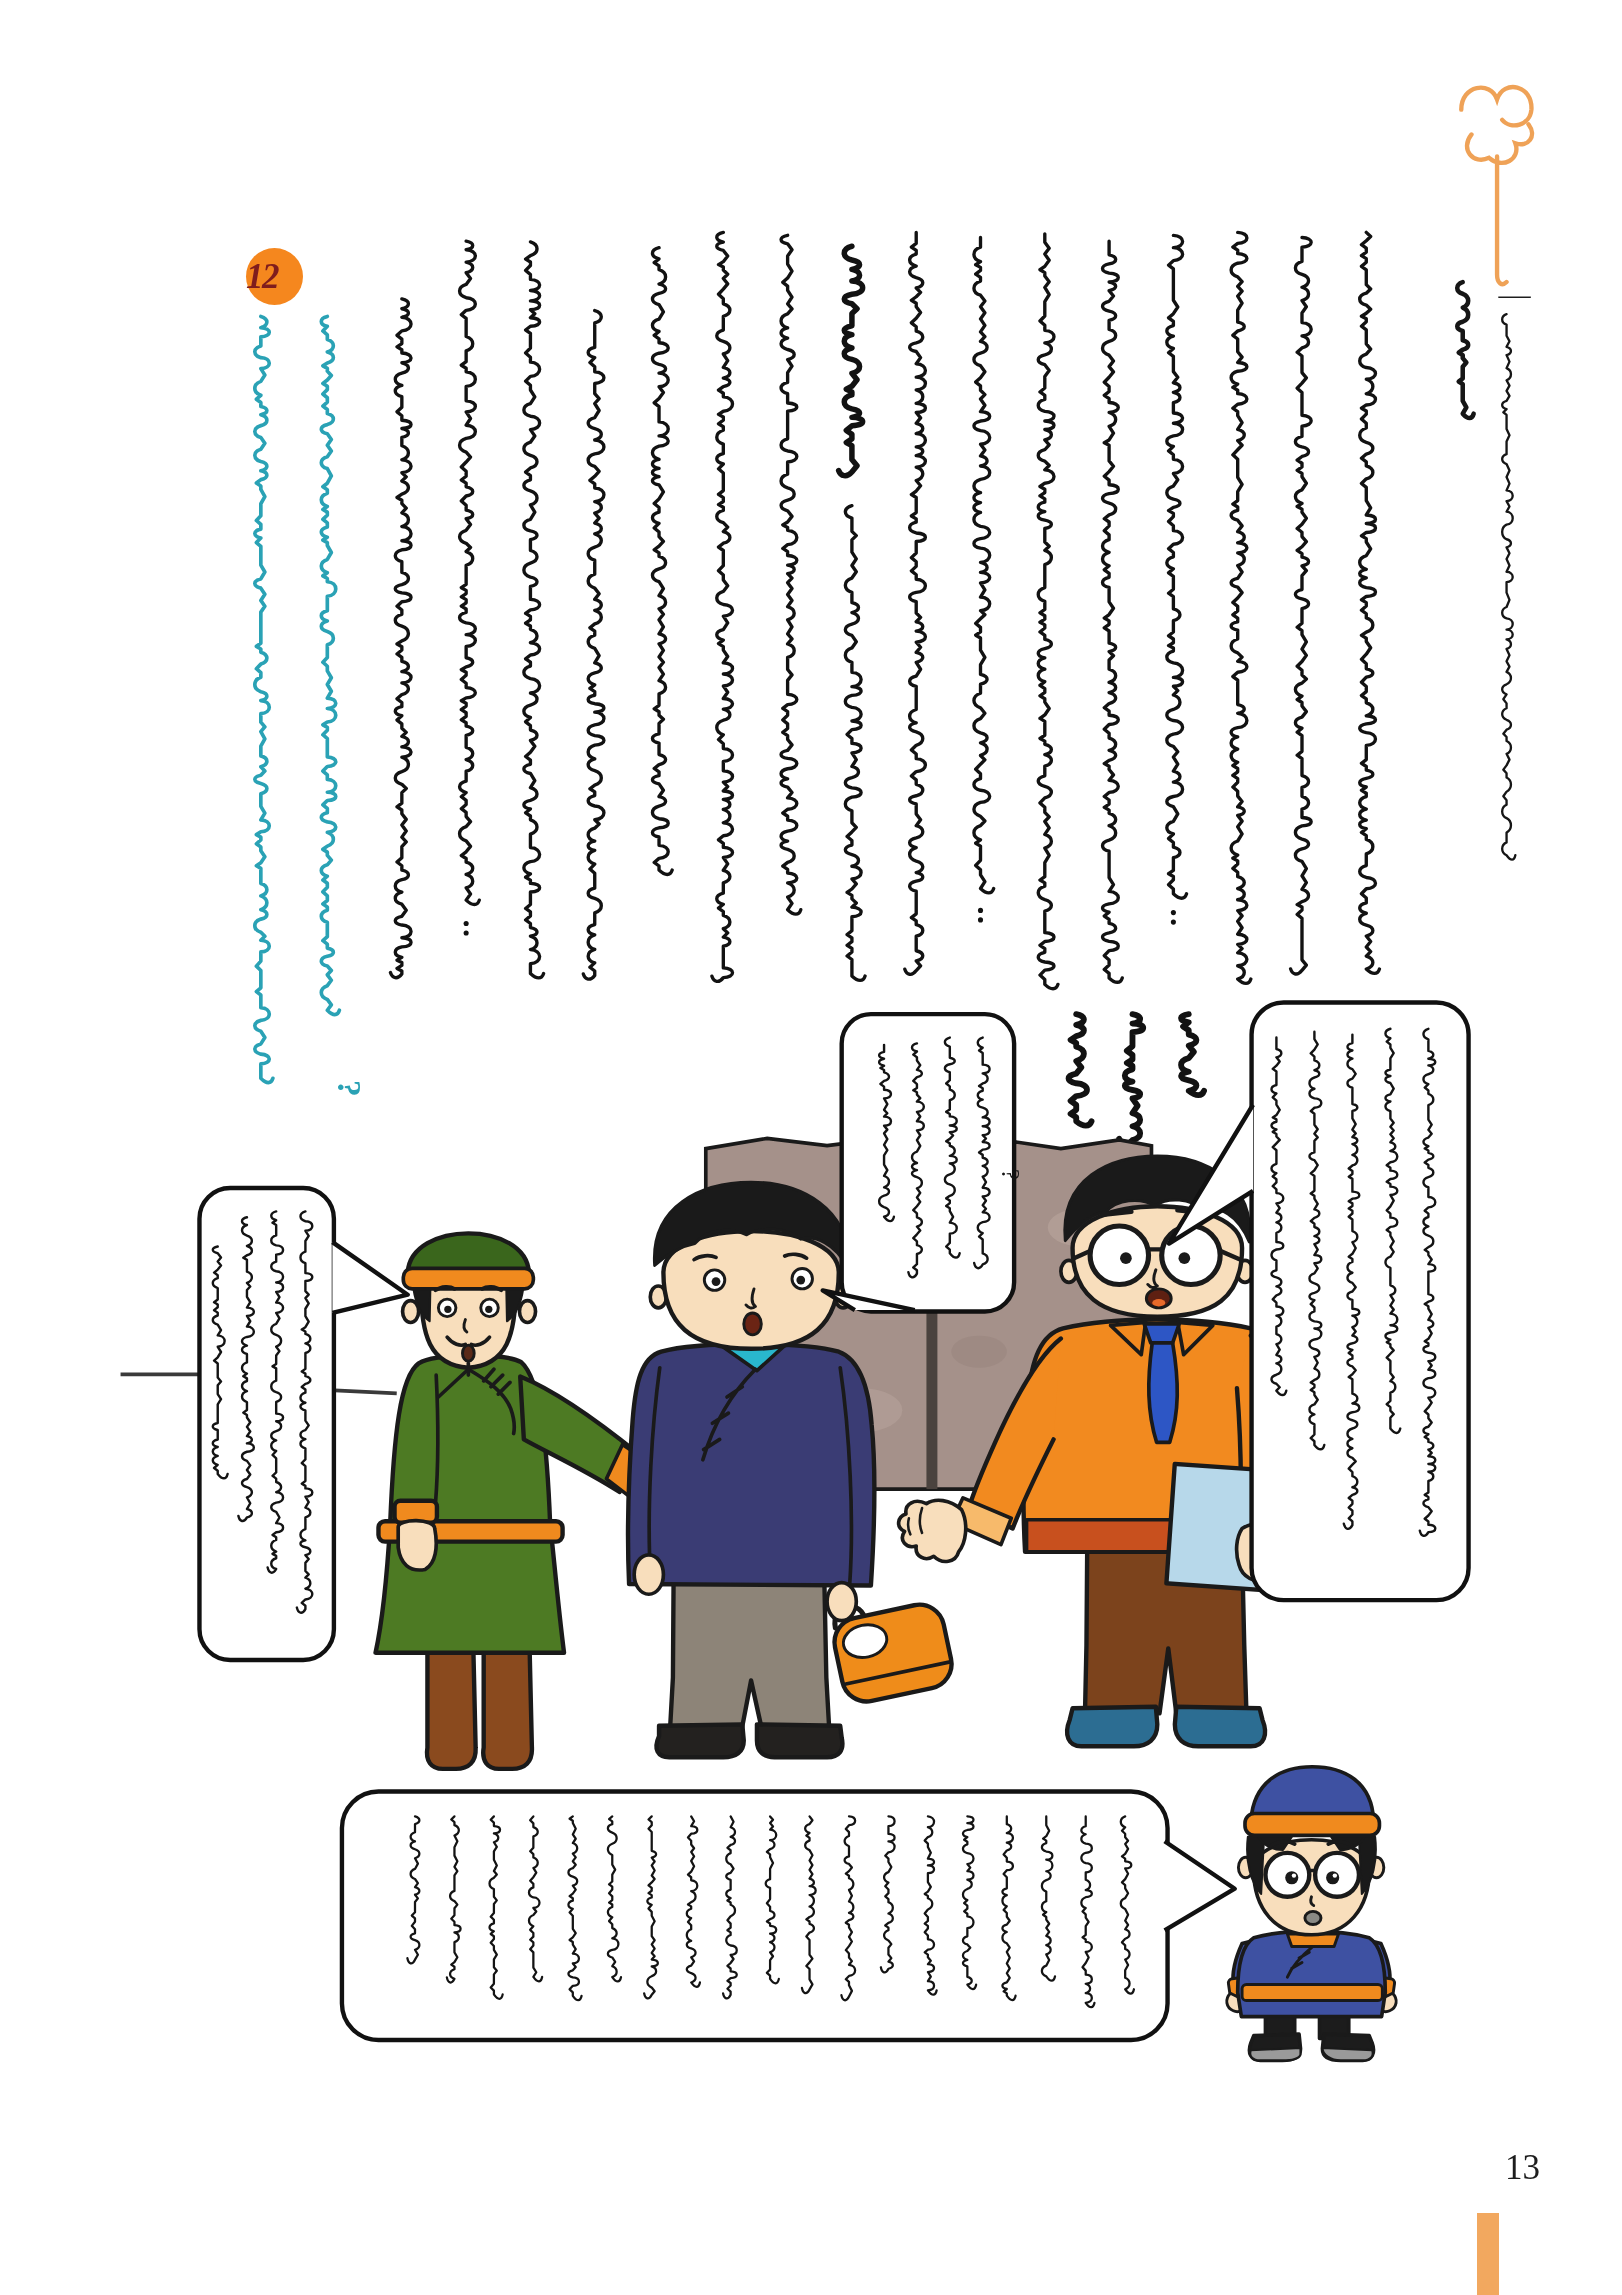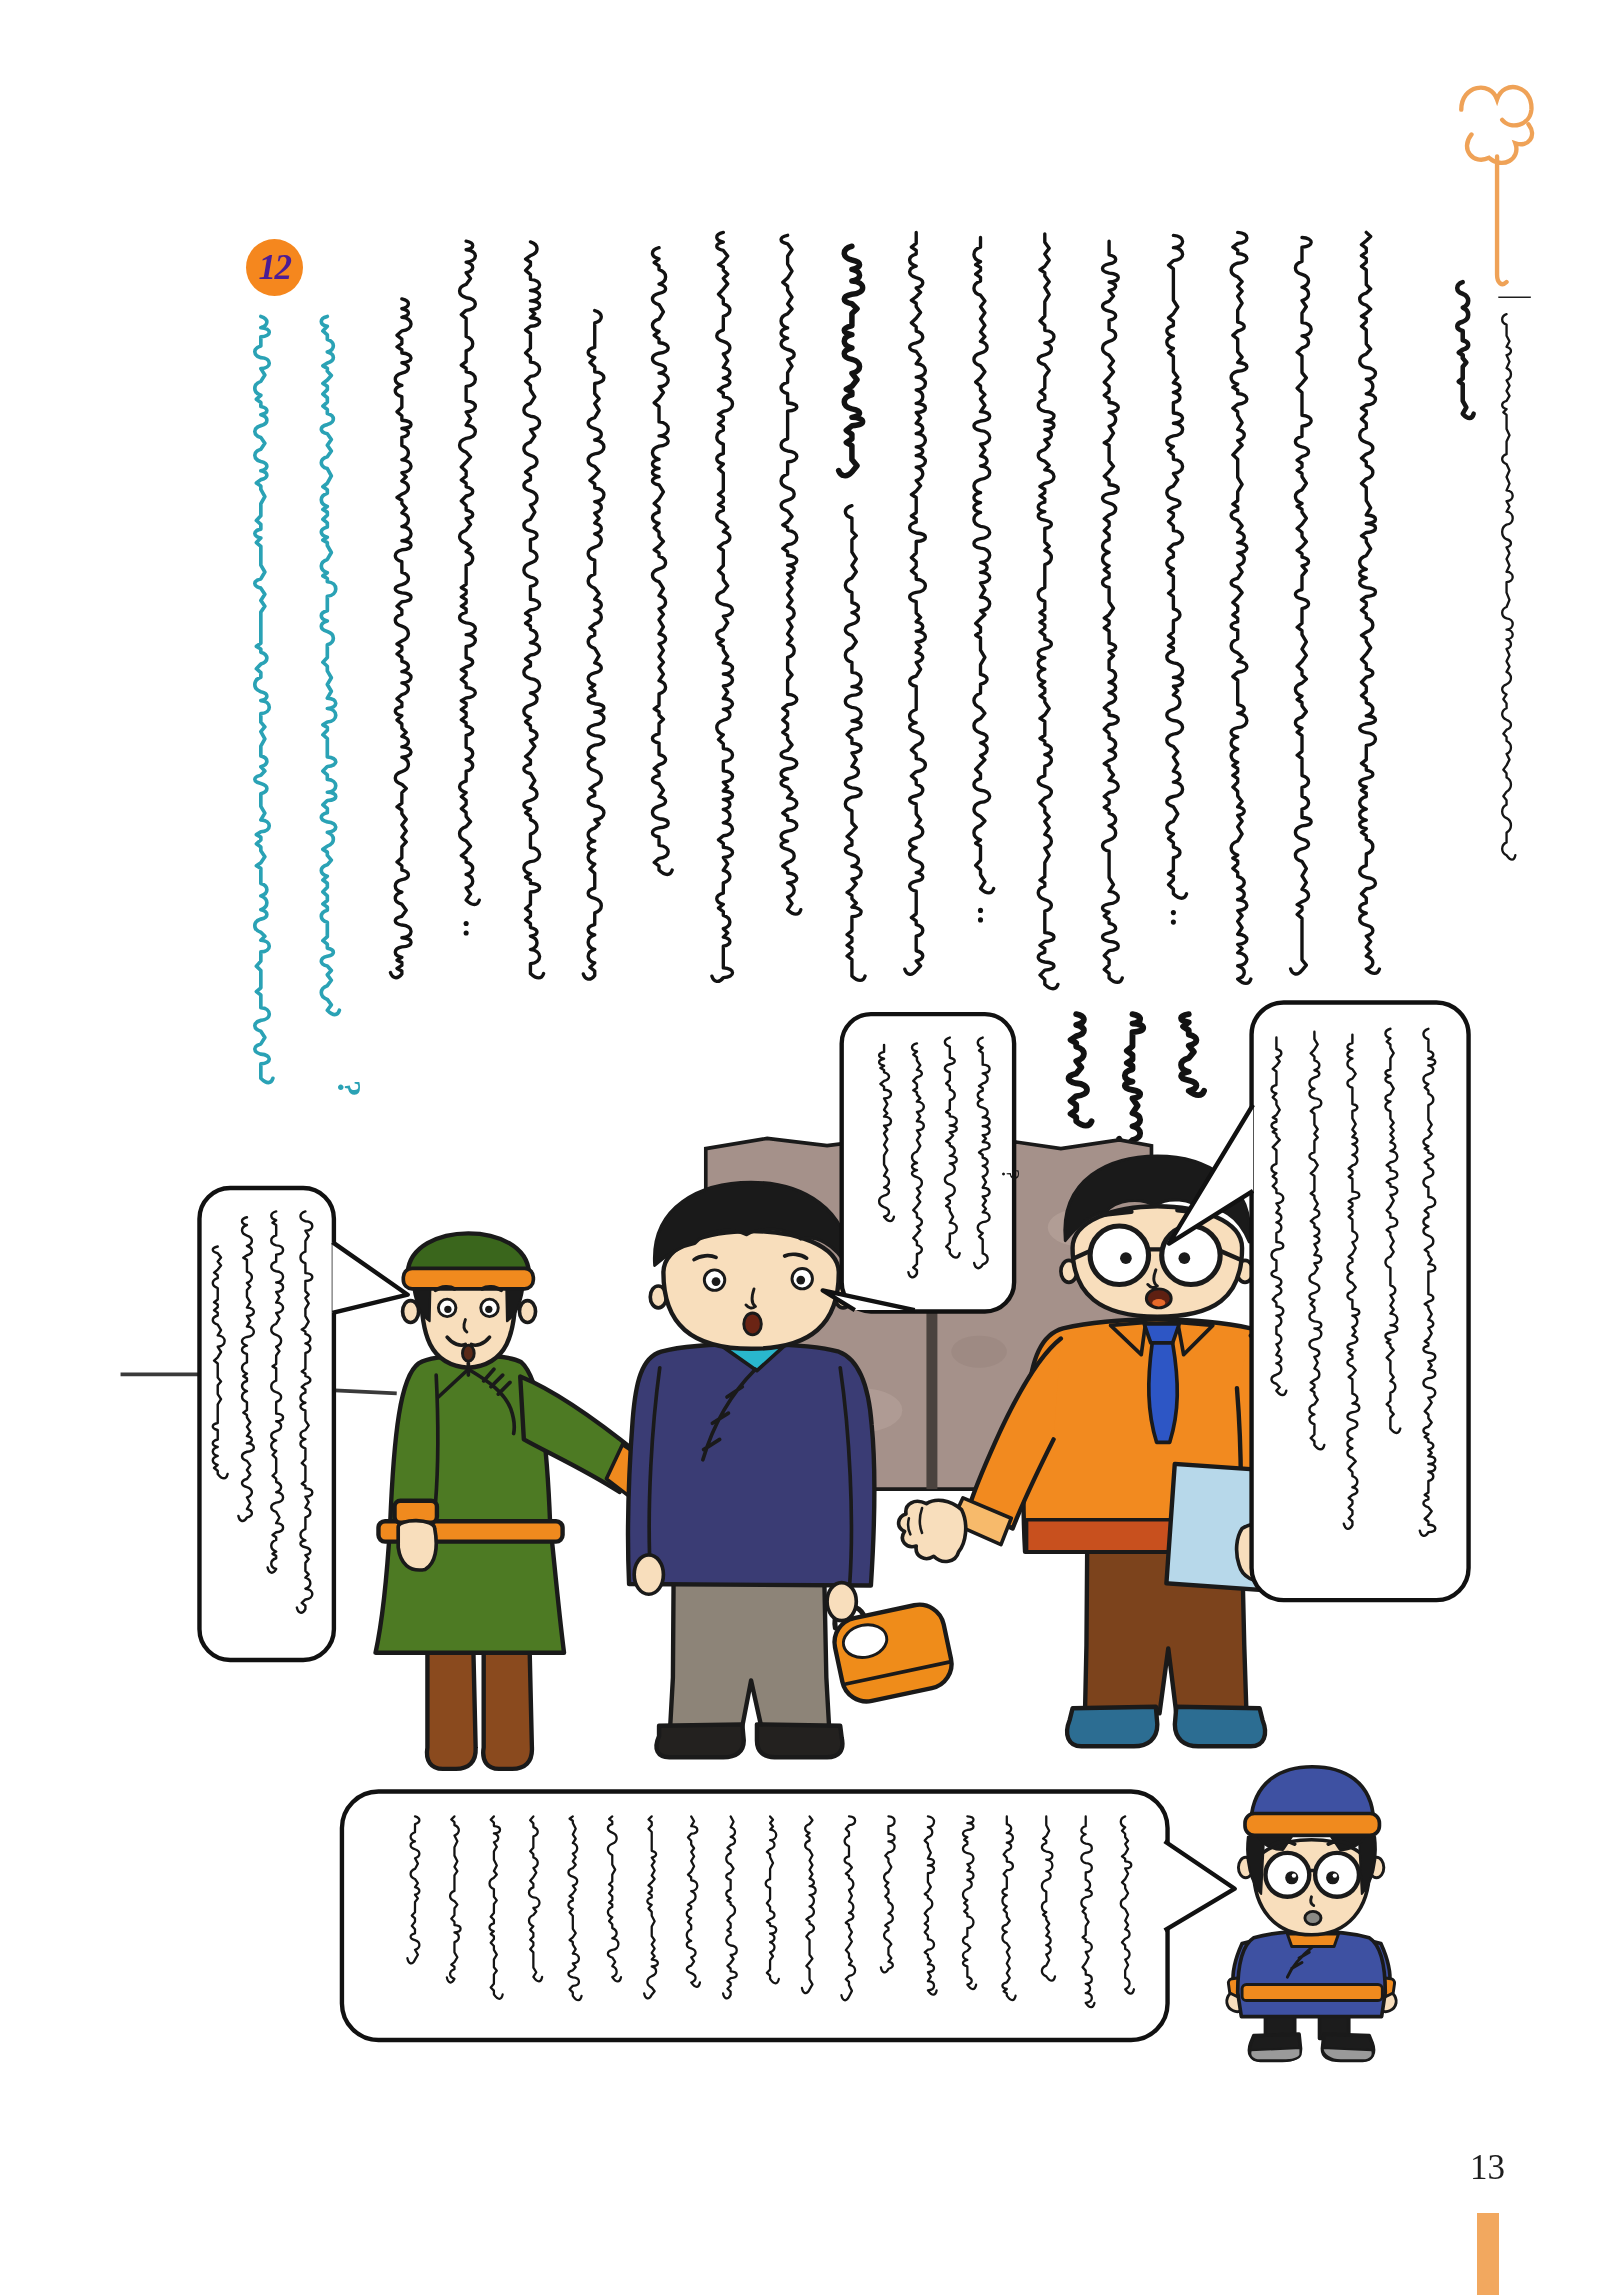--- a/index.html
+++ b/index.html
@@ -1,23 +1,23 @@
 <!DOCTYPE html>
 <html style="font-size:11.7px"><head>
 <meta charset="utf-8">
 <style>
   html,body{margin:0;padding:0;background:#ffffff;}
   body{width:1622px;height:2295px;position:relative;overflow:hidden;
        font-family:"Liberation Serif", serif;}
   .page{position:absolute;left:0;top:0;width:1622px;height:2295px;background:#fff;}
   #art{position:absolute;left:0;top:0;}
-  .badge{position:absolute;left:246px;top:239px;width:57px;height:57px;border-radius:50%;
-         background:var(--accent-orange,#F5871E);color:#4c1d95;text-align:center;
+  .badge{position:absolute;left:246px;top:248px;width:57px;height:57px;border-radius:50%;
+         background:var(--accent-orange,#F5871E);color:#7f1d1d;
          font:italic bold 35px/57px "Liberation Serif", serif;letter-spacing:-1.5px;}
-  .pageno{position:absolute;left:1451px;top:2149px;width:73px;text-align:center;
+  .pageno{position:absolute;left:1486px;top:2149px;width:73px;text-align:center;
           font:400 35px/38px "Liberation Serif", serif;color:#1d1d1d;}
   .edgebar{position:absolute;left:1477px;top:2213px;width:22px;height:83px;
            background:var(--bar-orange,#F2A85F);}
 </style>
 </head>
 <body style="--accent-orange: #F5871E; --bar-orange: #F2A85F;">
 
 <div class="page">
 
 <svg id="art" width="1622" height="2295" viewBox="0 0 2220 3141" xmlns="http://www.w3.org/2000/svg">

